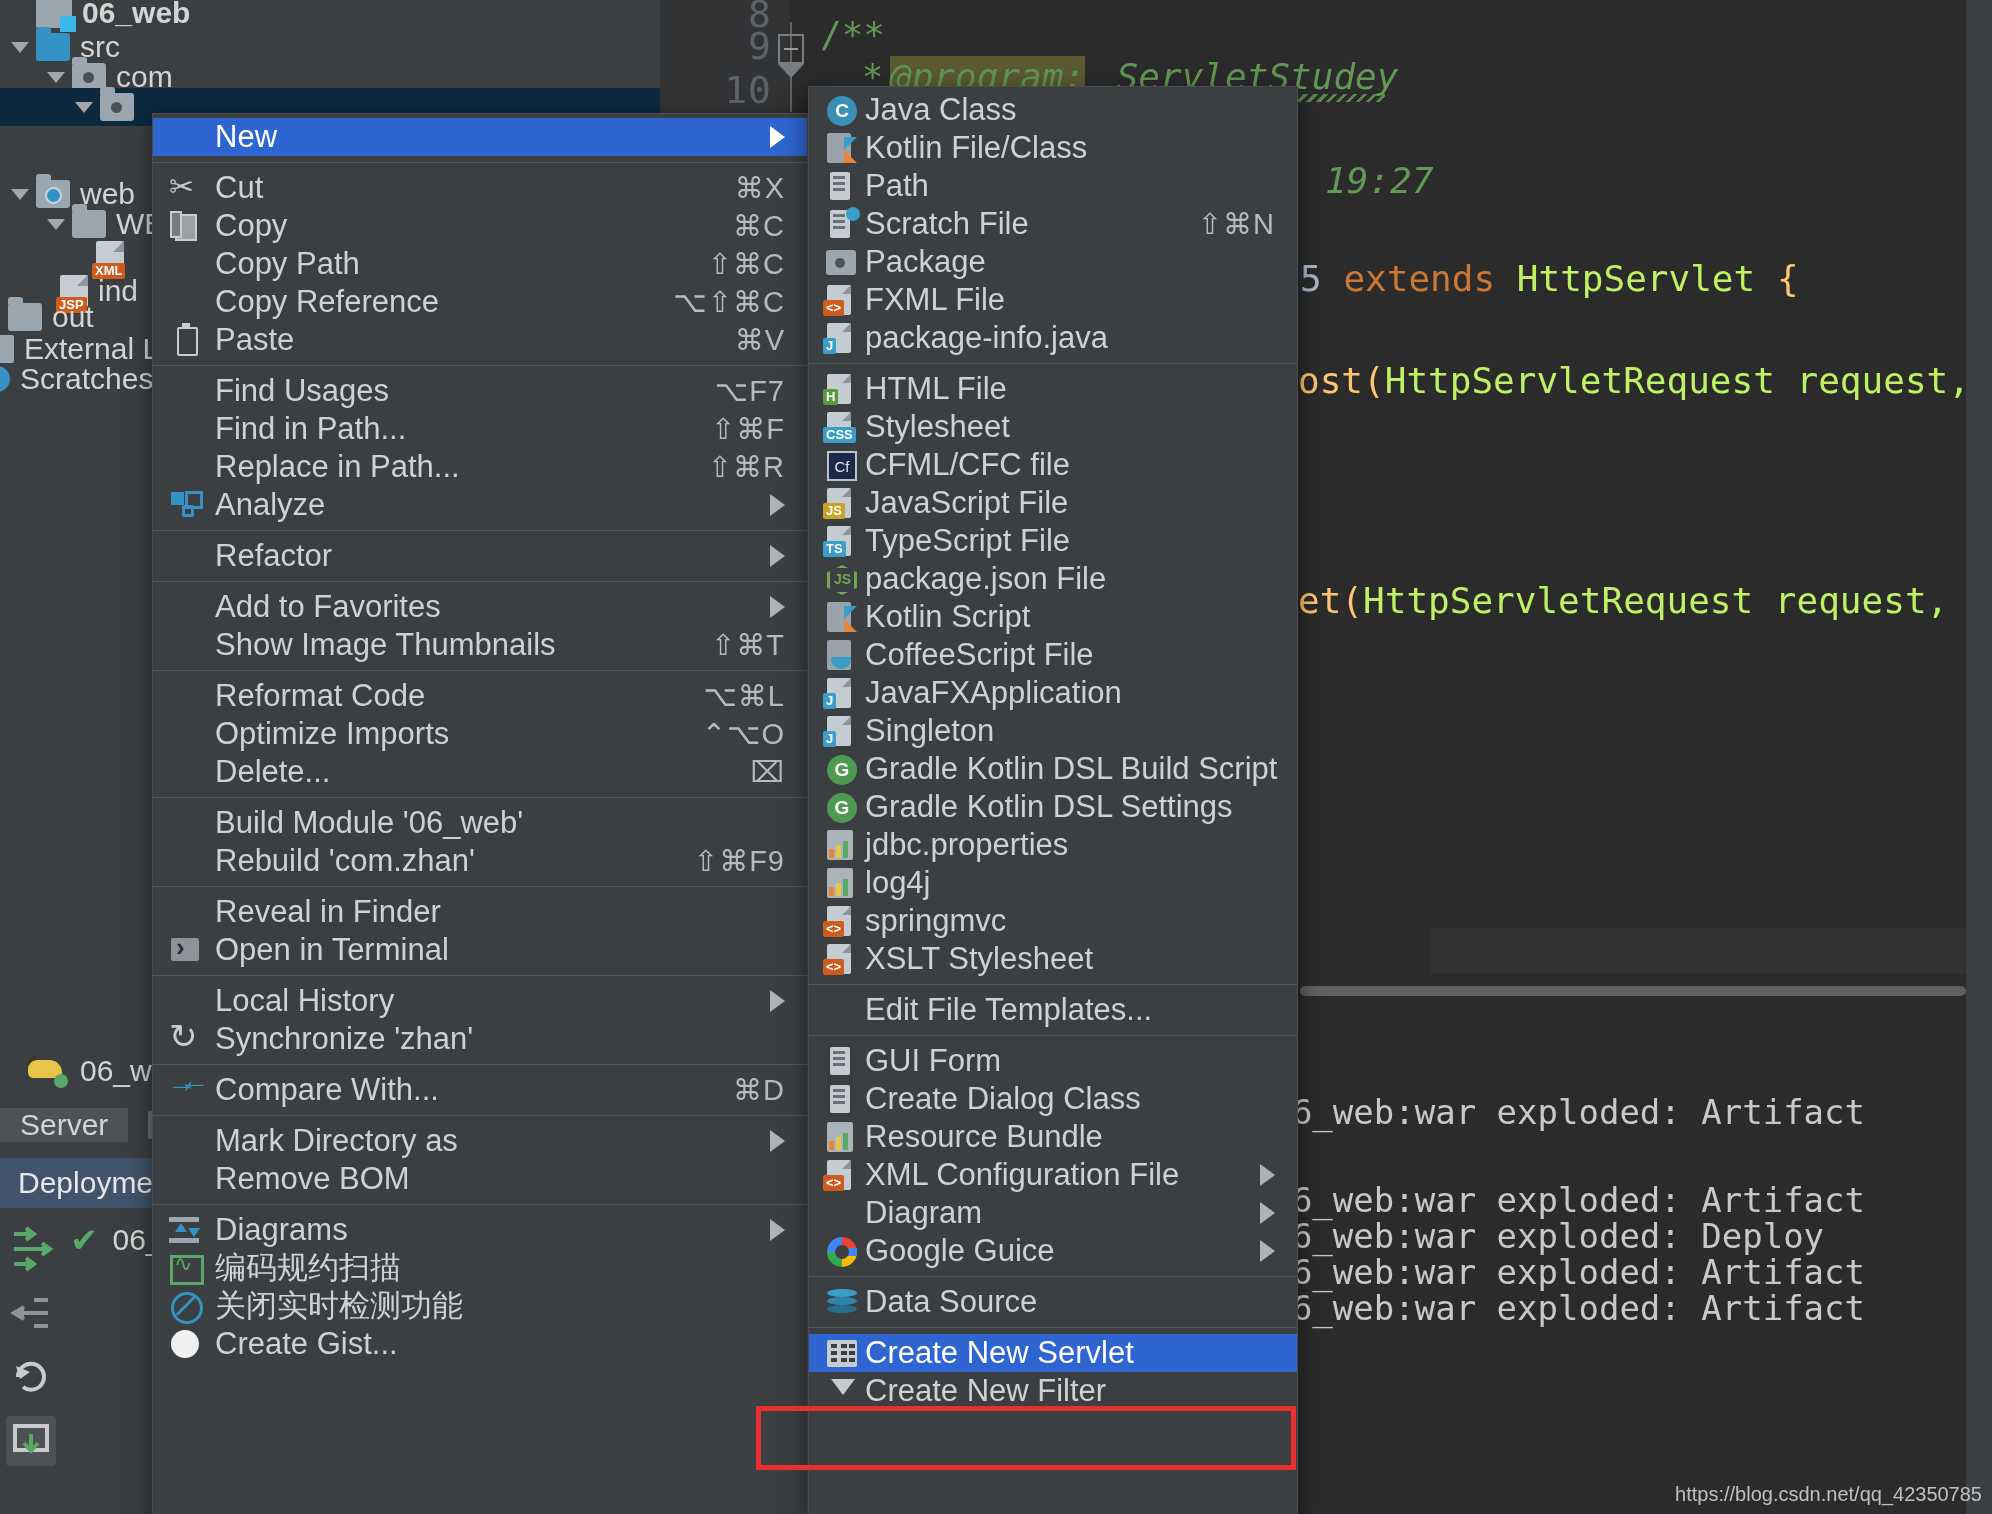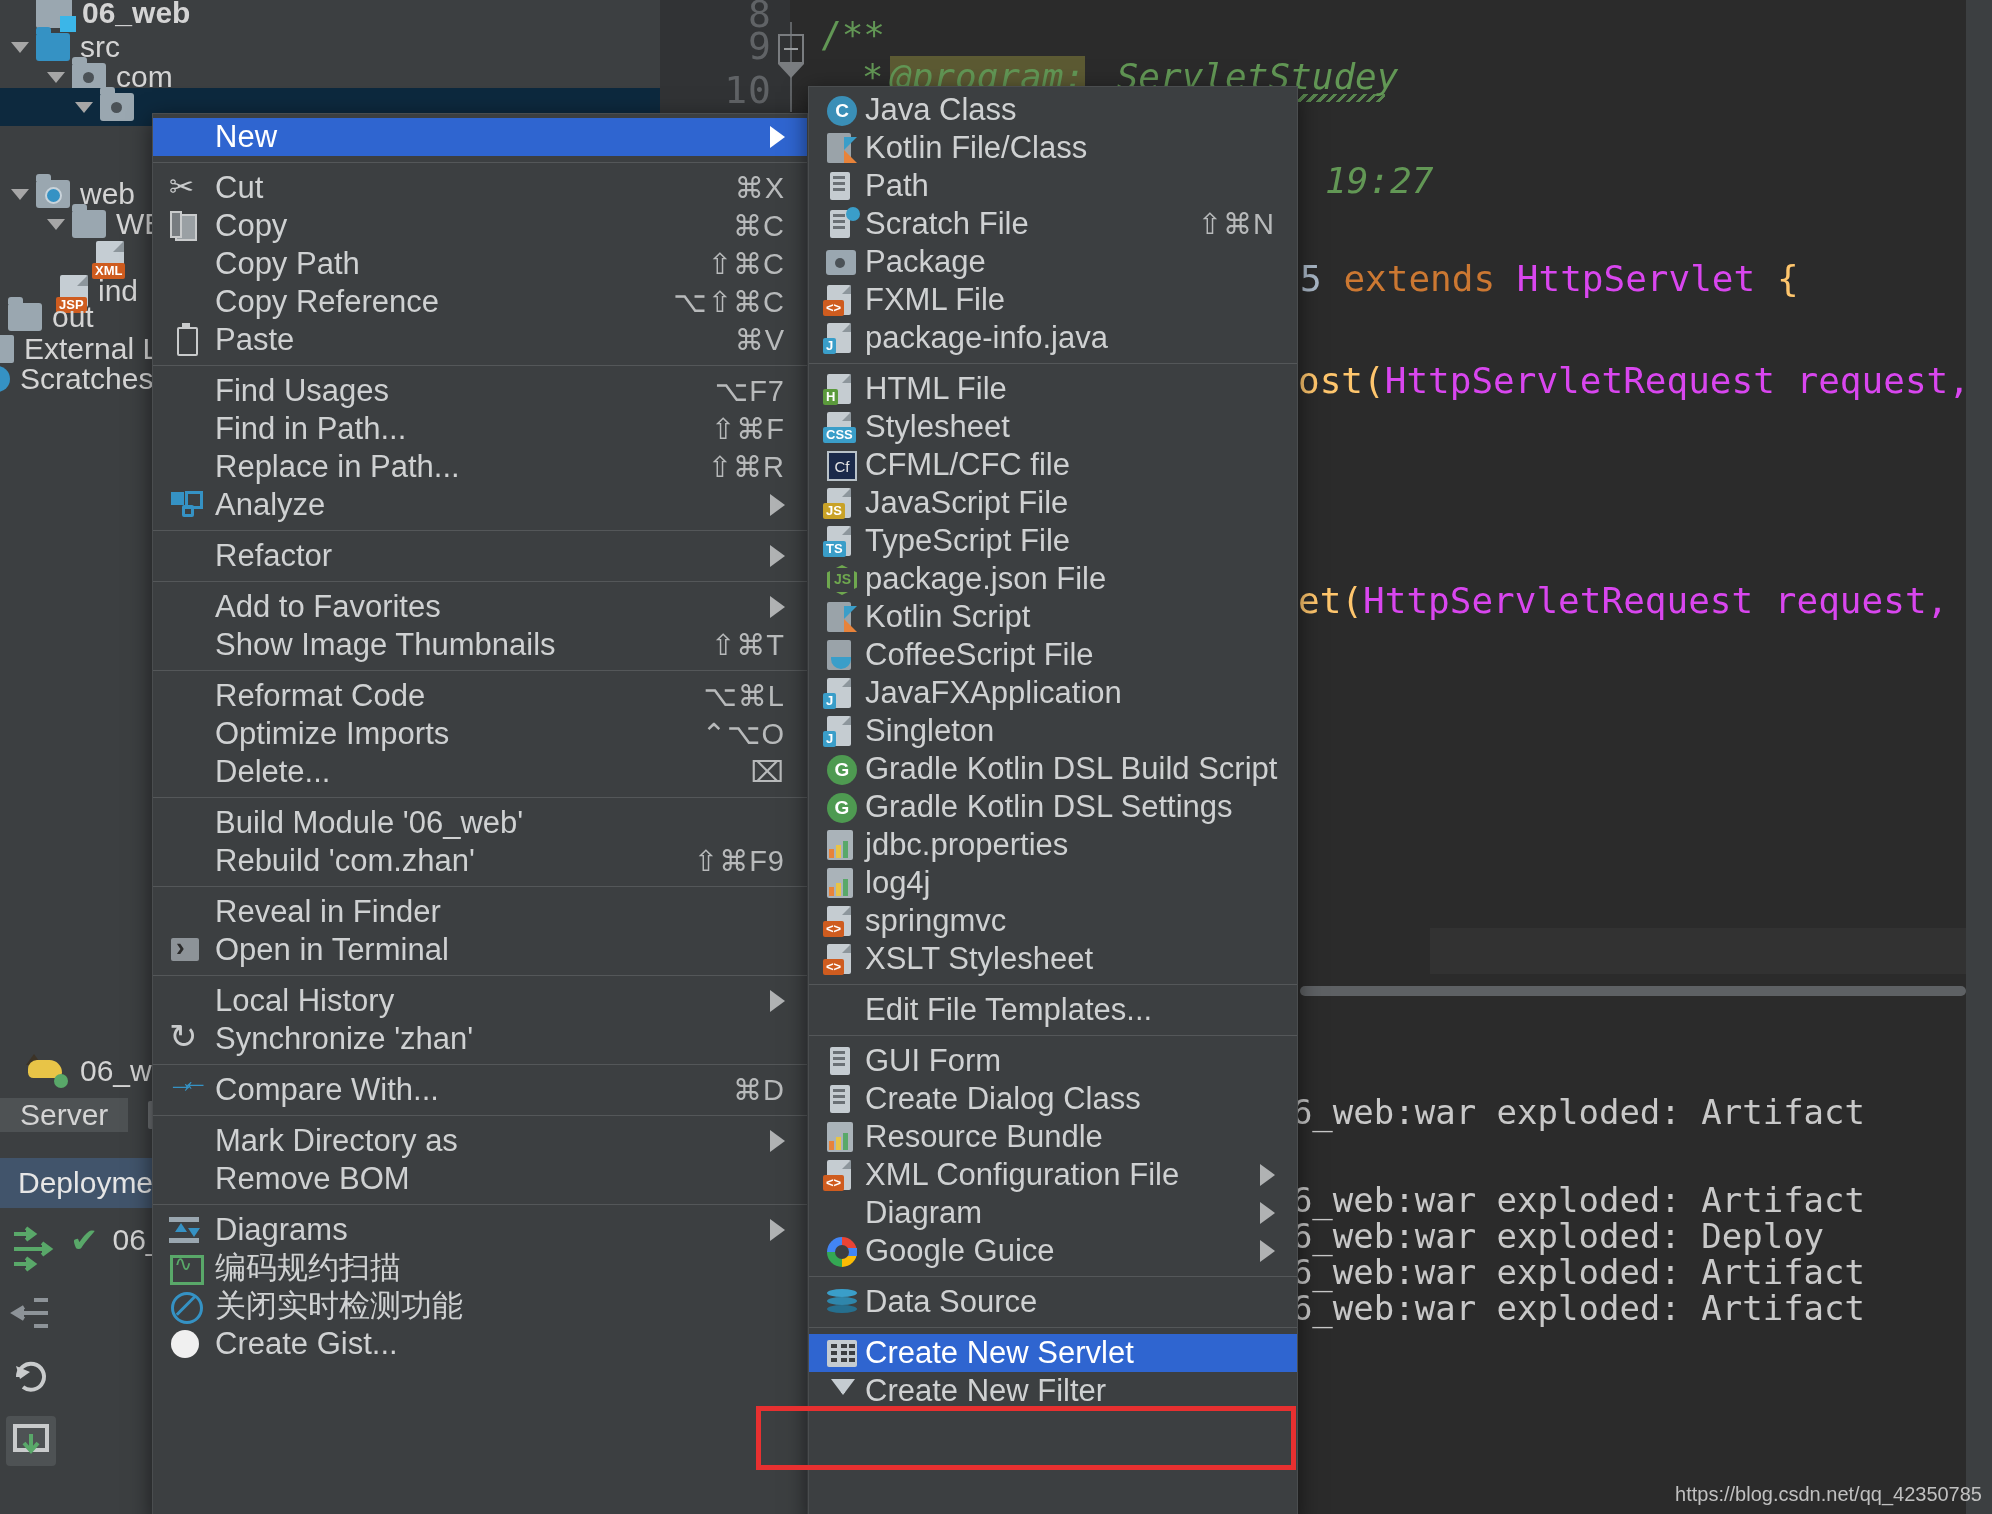--- a/index.html
+++ b/index.html
@@ -43,21 +43,21 @@
     border-top:14px solid #7a7d80;
   }
   .code {
     position:absolute;
     font-family:"DejaVu Sans Mono", monospace;
     font-size:36px; white-space:pre;
   }
   .c-comment { color:#629755; }
   .c-comment-i { color:#629755; font-style:italic; }
   .c-kw { color:#cc7832; }
-  .c-type { color:#d946ef; }
+  .c-type { color:#bef264; }
   .c-brace { color:#ffc66d; }
   .c-fn { color:#ffc66d; }
   .c-plain { color:#a9b7c6; }
   .hl-tag { background:#5c5a33; }
   .squiggle {
     position:absolute; height:8px;
     background:repeating-linear-gradient(135deg,#629755 0 3px,transparent 3px 7px);
     opacity:.85;
   }
   .caret-line {
@@ -129,21 +129,21 @@
   #run-tab {
     position:absolute; left:10px; top:6px; height:50px;
     display:flex;align-items:center; gap:10px; padding:0 14px;
     font-size:30px; color:#d4d4d4; background:#3c3f41;
   }
   .tomcat-ico{ width:46px;height:34px; position:relative; }
   .tomcat-ico .body{position:absolute;left:4px;top:6px;width:34px;height:18px;background:#e8c447;border-radius:10px 14px 6px 6px;}
   .tomcat-ico .ear{position:absolute;left:2px;top:0px;width:0;height:0;border-left:8px solid transparent;border-right:8px solid transparent;border-bottom:11px solid #3c3326;}
   .tomcat-ico .dot{position:absolute;right:2px;bottom:0;width:14px;height:14px;border-radius:50%;background:#59a869;}
   #subtabs {
-    position:absolute; left:0; top:58px; height:54px; display:flex; align-items:flex-start;
+    position:absolute; left:0; top:58px; height:54px; display:flex; align-items:center;
   }
   .subtab{
     display:flex;align-items:center;gap:10px;padding:0 20px;
     font-size:30px;color:#d4d4d4;
   }
   .subtab.active{ background:#4e5254; }
   .term-ico{
     width:32px;height:28px;background:#6e7174; position:relative; border-radius:2px;
   }
   .term-ico::after{content:"";position:absolute;left:8px;top:6px;width:0;height:0;border-left:9px solid #e6e6e6;border-top:6px solid transparent;border-bottom:6px solid transparent;}

